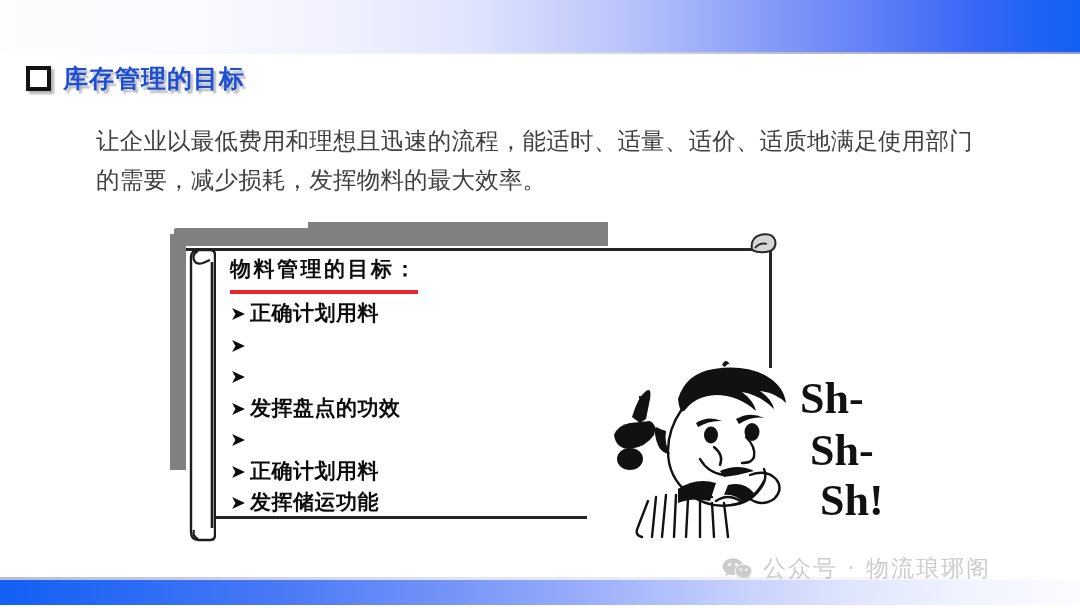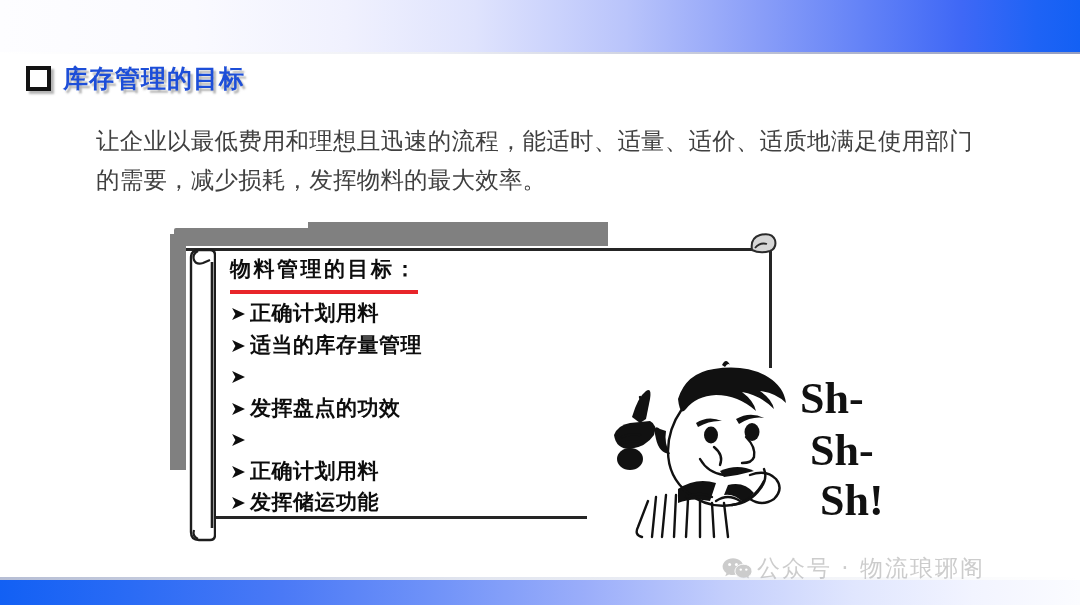--- a/index.html
+++ b/index.html
@@ -223,21 +223,21 @@
     width: 310px; height: 190px;
   }
   #cartoon svg { display: block; }
 
   
   #watermark {
     position: absolute;
     left: 722px; top: 553px;
     display: flex;
     align-items: center;
-    gap: 5px;
+    gap: 11px;
     opacity: 0.5;
   }
   #watermark-logo { width: 30px; height: 24px; flex: none; }
   #watermark-text {
     font-family: "DejaVu Sans", "Liberation Sans", sans-serif;
     font-size: 23px;
     color: #9b9b9b;
     letter-spacing: 2px;
     white-space: nowrap;
   }
@@ -284,21 +284,20 @@
 
   <div id="scroll-content">
     <div id="scroll-title">物料管理的目标：</div>
     <ul id="scroll-list">
       <li>
         <span class="scroll-arrow">➤</span>
         <span>正确计划用料</span>
       </li>
       <li>
         <span class="scroll-arrow">➤</span>
-        <span>适当的库存量管理</span>
       </li>
       <li>
         <span class="scroll-arrow">➤</span>
       </li>
       <li>
         <span class="scroll-arrow">➤</span>
         <span>发挥盘点的功效</span>
       </li>
       <li>
         <span class="scroll-arrow">➤</span>

